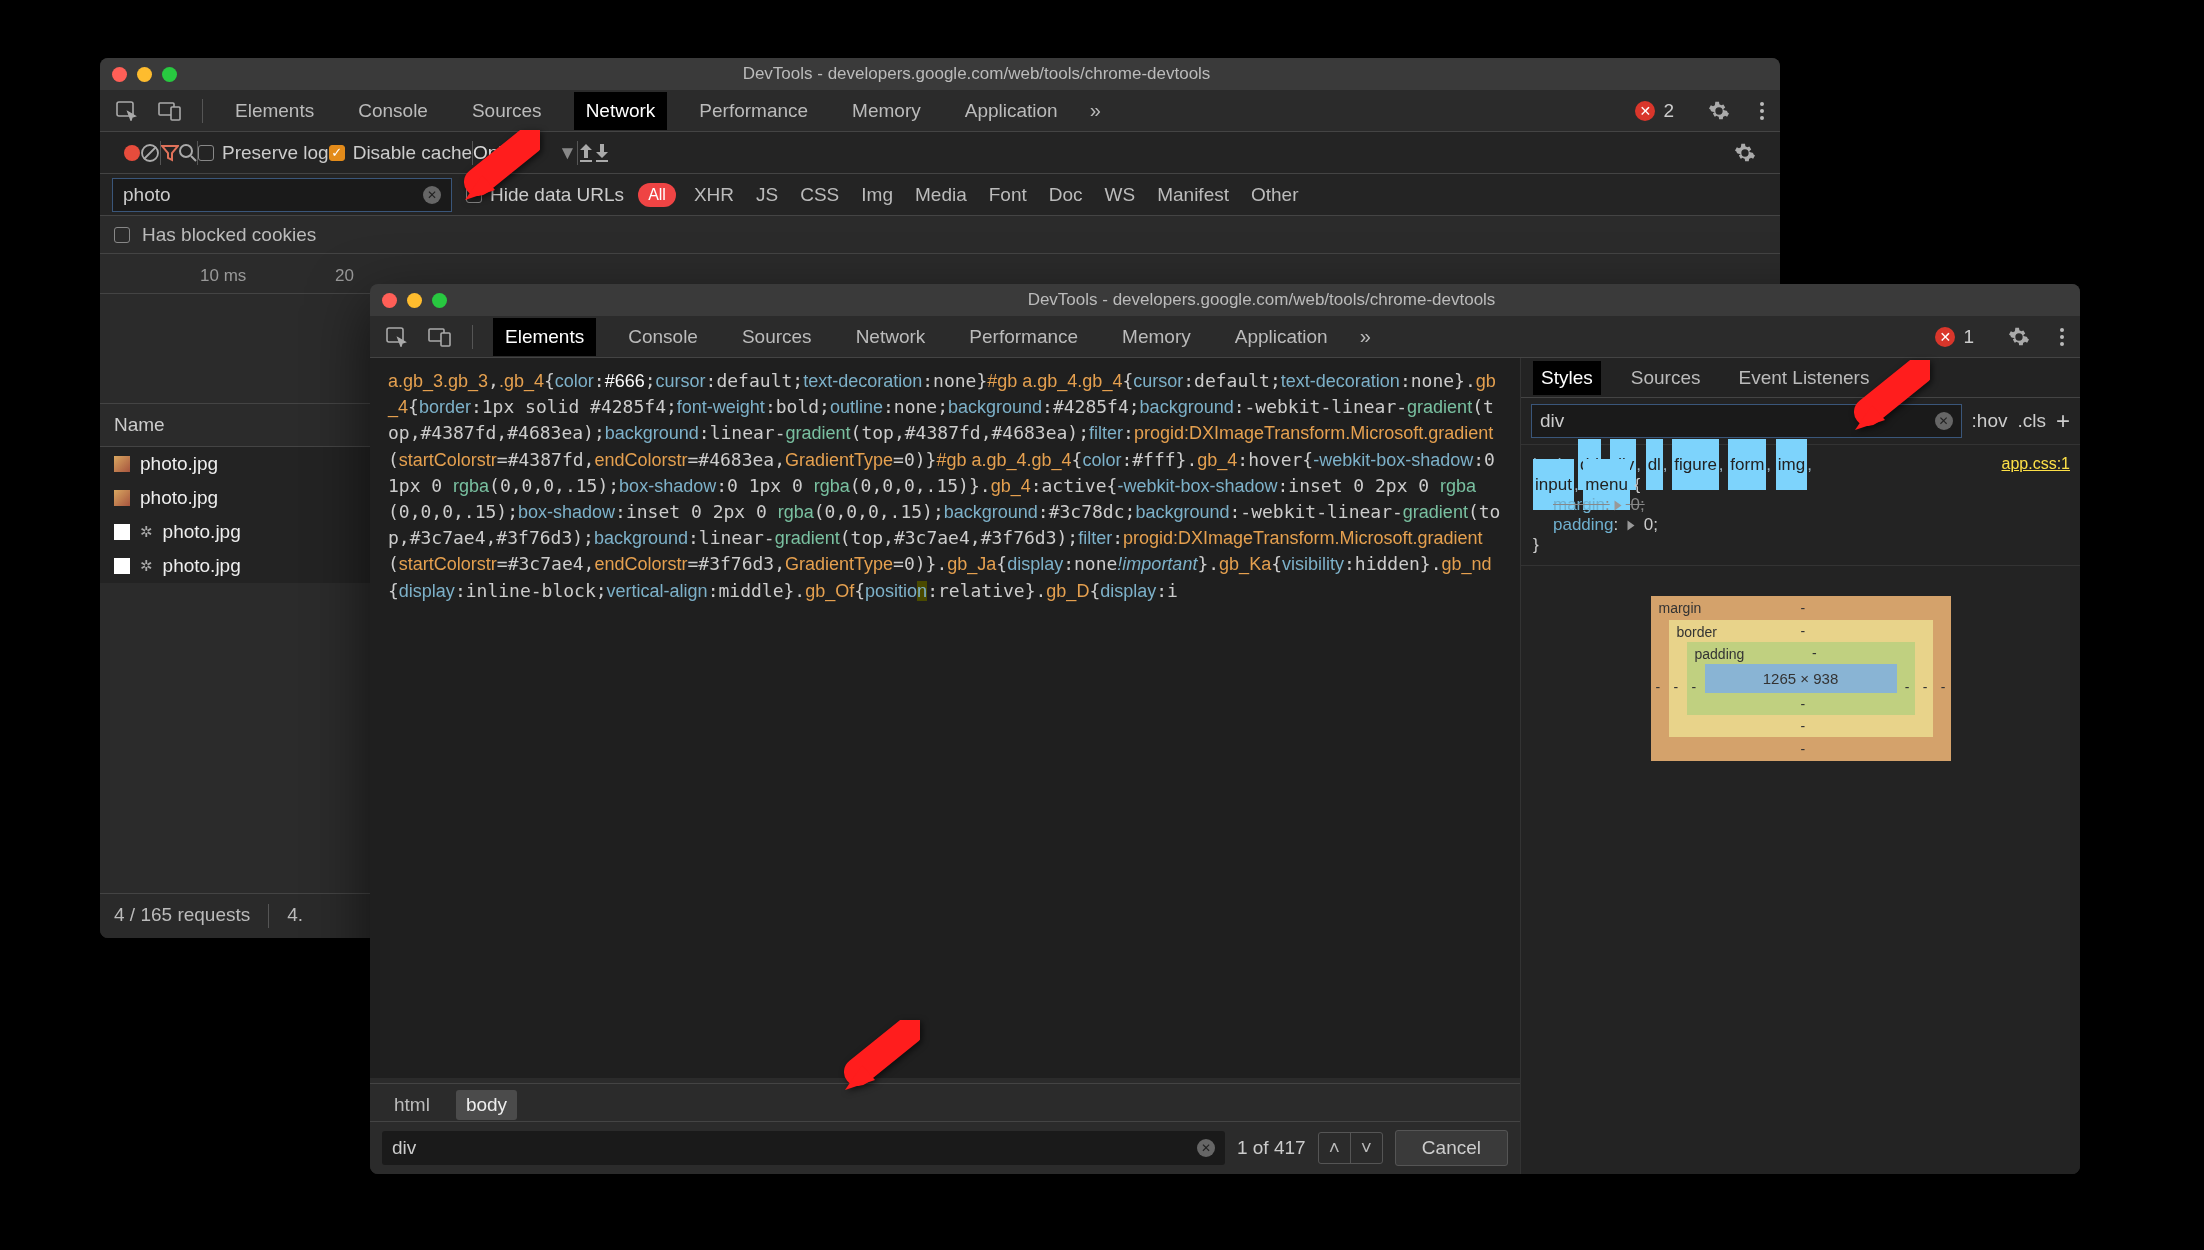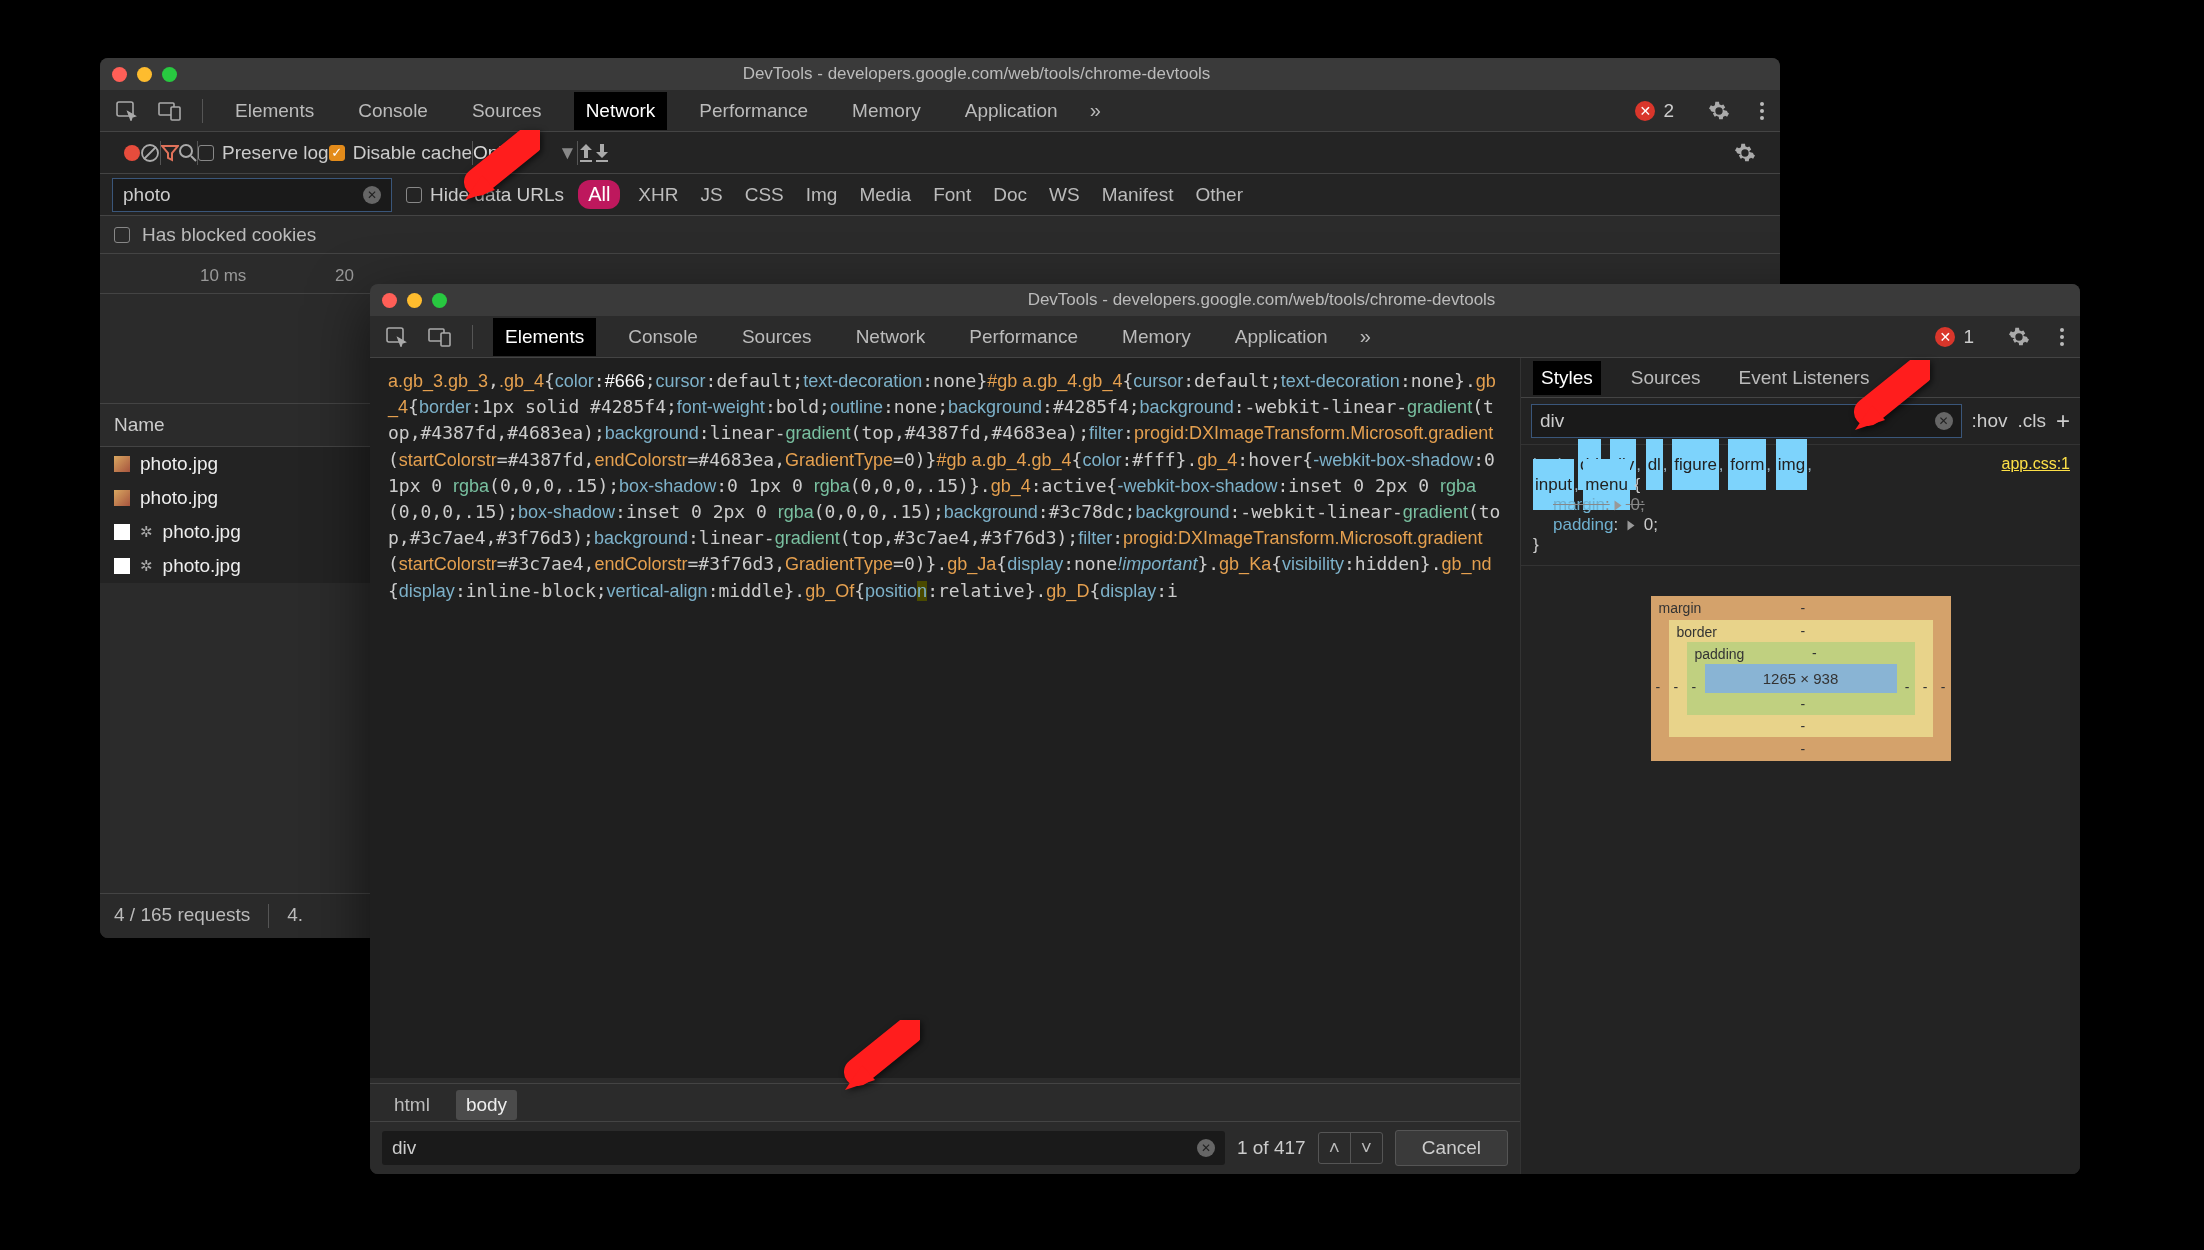--- a/index.html
+++ b/index.html
@@ -15,23 +15,23 @@
 .tab { padding: 8px 12px; cursor: pointer; color: #bbb; }
 .tab.active { color: #fff; background: #000; }
 .err-badge { background: #d9362b; color:#fff; width: 20px; height: 20px; border-radius: 50%; display: inline-flex; align-items: center; justify-content: center; font-size: 14px; margin-right: 4px; }
 .toolbar { height: 42px; background: #242424; border-bottom: 1px solid #444; display: flex; align-items: center; padding: 0 24px; }
 .rec { width: 16px; height: 16px; border-radius: 50%; background: #e74c3c; }
 .chk { width: 16px; height: 16px; border: 1.5px solid #888; border-radius: 3px; display: inline-flex; align-items: center; justify-content: center; }
 .chk.checked { background: #e38b1a; border-color: #e38b1a; }
 .chk.checked::after { content: "✓"; color: #fff; font-size: 13px; }
 .divider { width: 1px; height: 24px; background: #555; }
 .filterbar { height: 42px; background: #242424; border-bottom: 1px solid #444; display: flex; align-items: center; padding: 0 12px; gap: 14px; }
-.search-input { background: #1a1a1a; color: #ccc; border: 1px solid #3a567a; padding: 5px 10px; font-size: 19px; width: 280px; display: flex; align-items: center; justify-content: space-between; }
+.search-input { background: #1a1a1a; color: #ccc; border: 1px solid #3a567a; padding: 5px 10px; font-size: 19px; width: 340px; display: flex; align-items: center; justify-content: space-between; }
 .clear-x { width: 18px; height: 18px; background: #666; border-radius: 50%; display: inline-flex; align-items: center; justify-content: center; font-size: 12px; color:#222; }
-.pill { background: #be185d; color: #fff; padding: 3px 10px; border-radius: 12px; font-size: 20px; }
+.pill { background: #ef4444; color: #fff; padding: 3px 10px; border-radius: 12px; font-size: 16px; }
 .ftype { color: #bbb; padding: 0 4px; cursor: pointer; }
 .sub-row { height: 38px; border-bottom: 1px solid #444; display: flex; align-items: center; padding: 0 14px; gap: 12px; color: #bbb; }
 .timeline { height: 40px; position: relative; }
 .timeline .tick { position: absolute; font-size: 17px; color: #999; top: 12px; }
 .list { background: #232323; }
 .list-hd { padding: 10px 14px; border-bottom: 1px solid #444; color: #ccc; font-weight: 500; background: #2b2b2b; }
 .list-row { display: flex; align-items: center; gap: 10px; padding: 6px 14px; color: #eee; }
 .file-ico { width: 16px; height: 16px; display: inline-block; }
 .fico-img { background: linear-gradient(135deg,#d9a760,#a6543e); }
 .fico-blk { background: #fff; }

